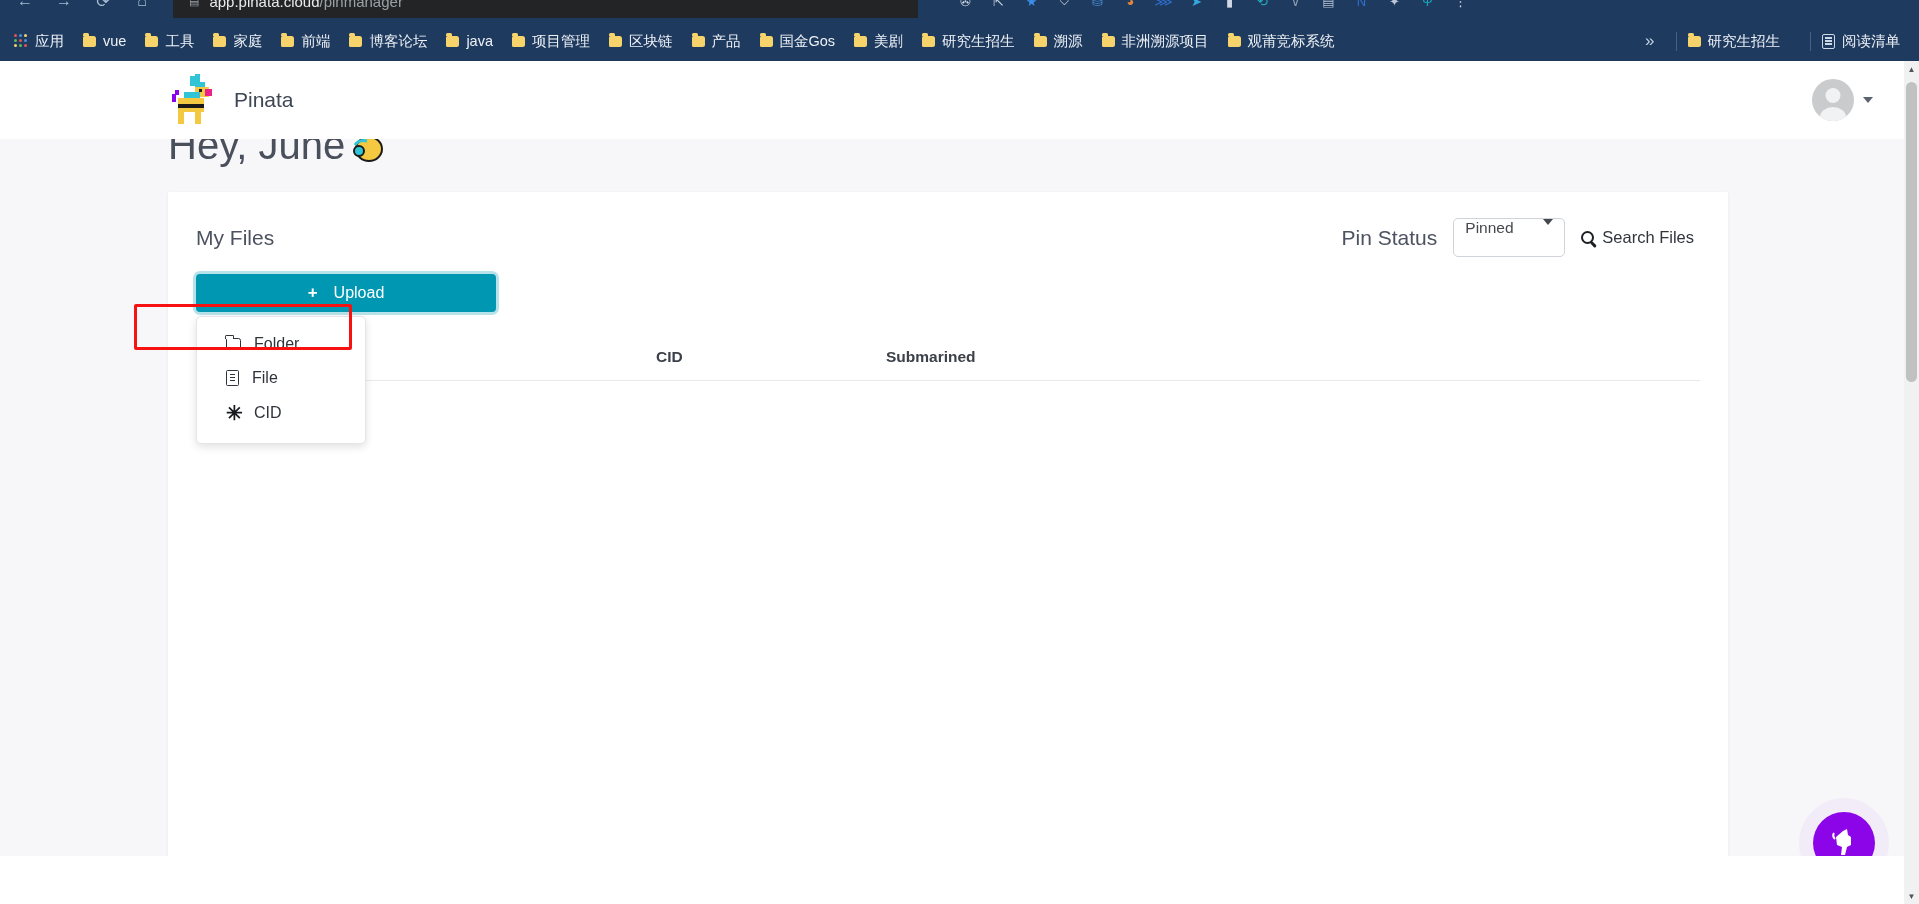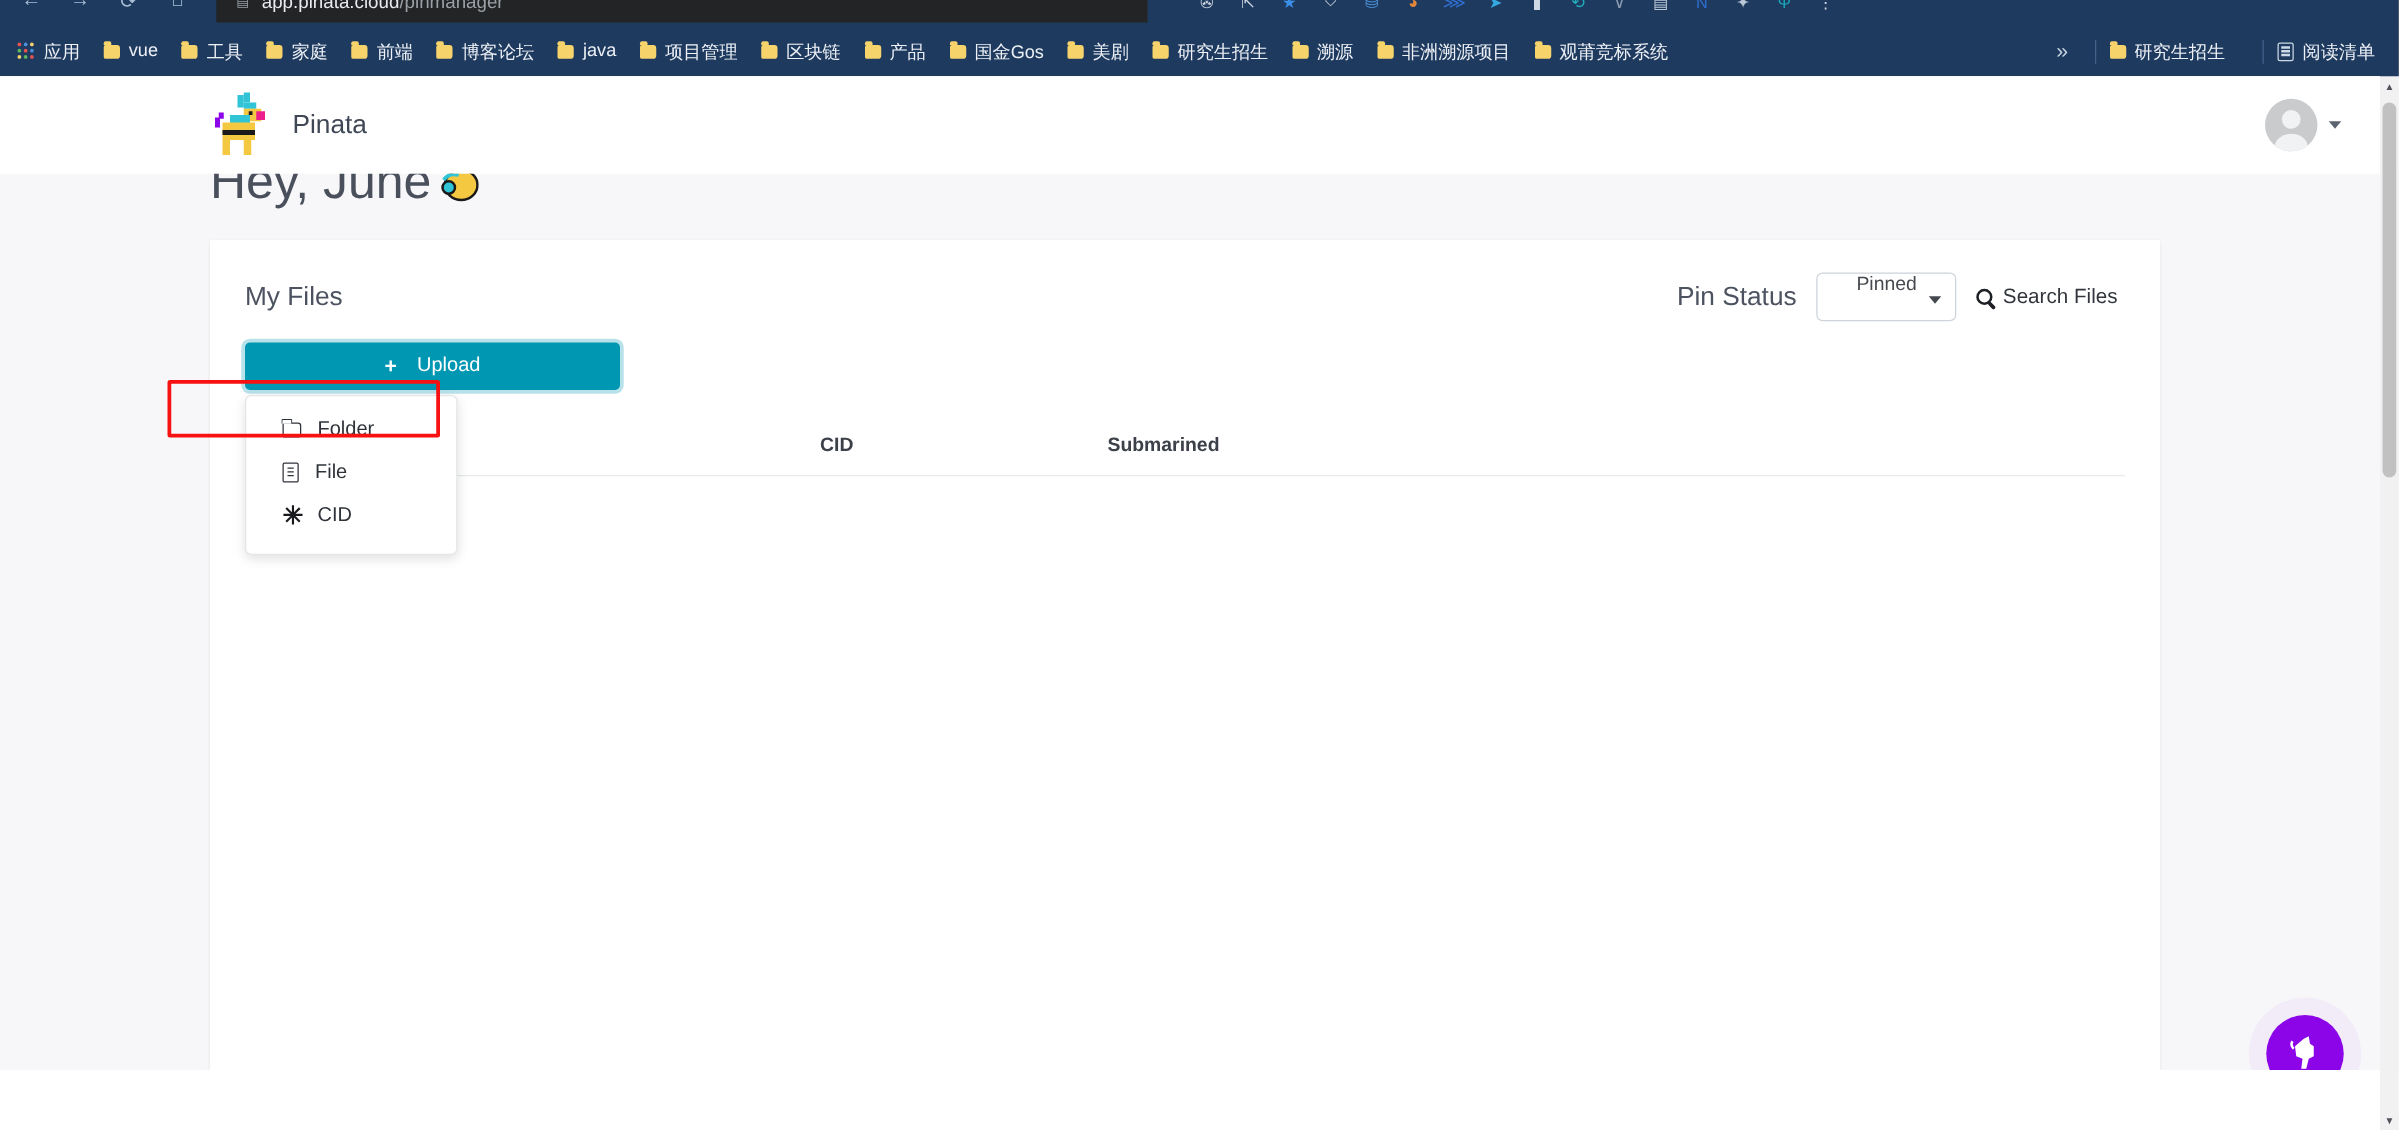--- a/index.html
+++ b/index.html
@@ -212,25 +212,24 @@
   }
   .my-files { font-size: 21px; color: #4c5260; }
   .toolbar-right {
     margin-left: auto; display: flex; align-items: center; gap: 16px;
   }
   .pin-status-label { font-size: 21px; color: #4c5260; }
   .select-box {
     width: 112px; height: 39px;
     border: 1px solid #ced4da; border-radius: 5px;
     background: #fff;
-    display: flex; align-items: center;
+    display: flex; 
     padding: 0 11px;
     font-size: 15.5px; color: #45494f;
     position: relative;
-    flex-direction: column;
   }
   .select-box .chev {
     margin-left: auto;
     width: 0; height: 0;
     border-left: 5px solid transparent; border-right: 5px solid transparent;
     border-top: 6px solid #44484e;
   }
   .search-files {
     display: flex; align-items: center; gap: 8px;
     font-size: 16.5px; color: #31353c; cursor: pointer;

